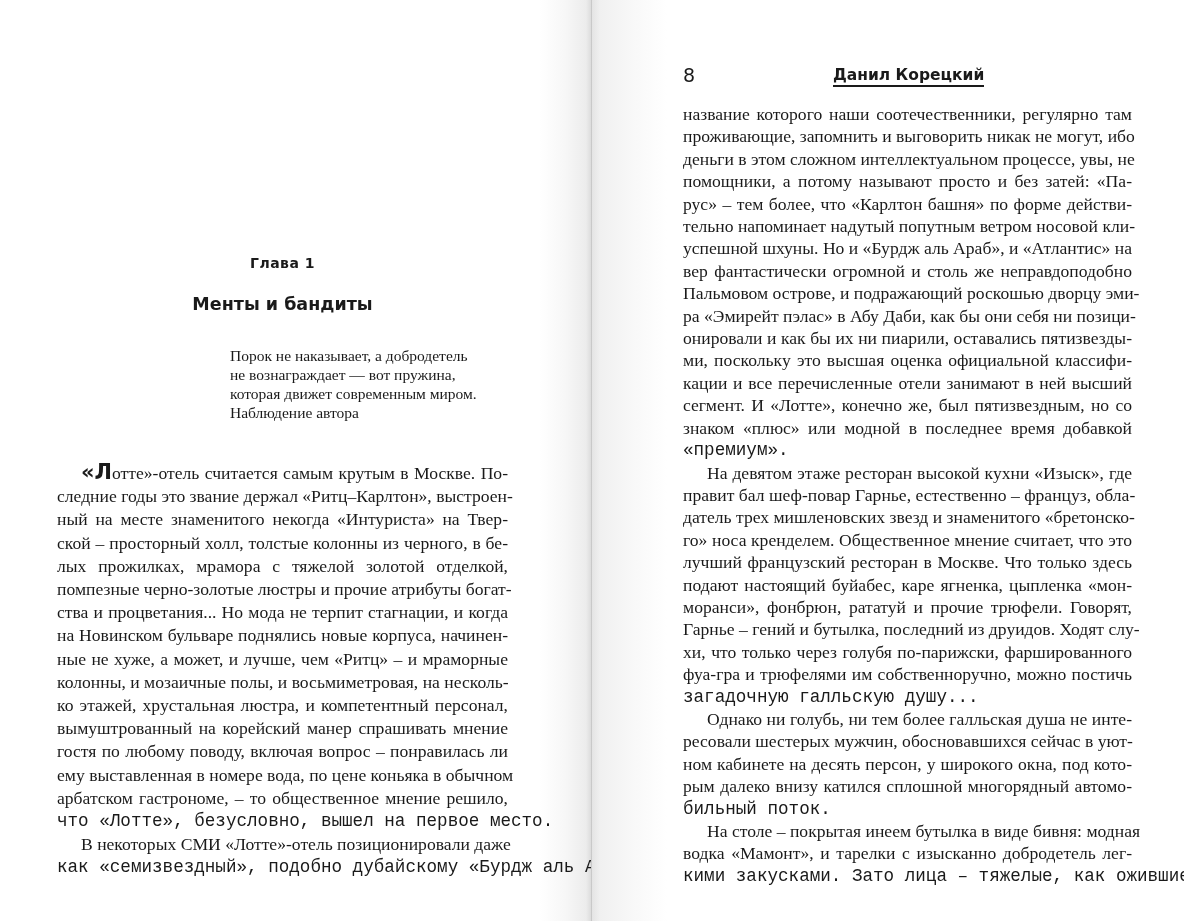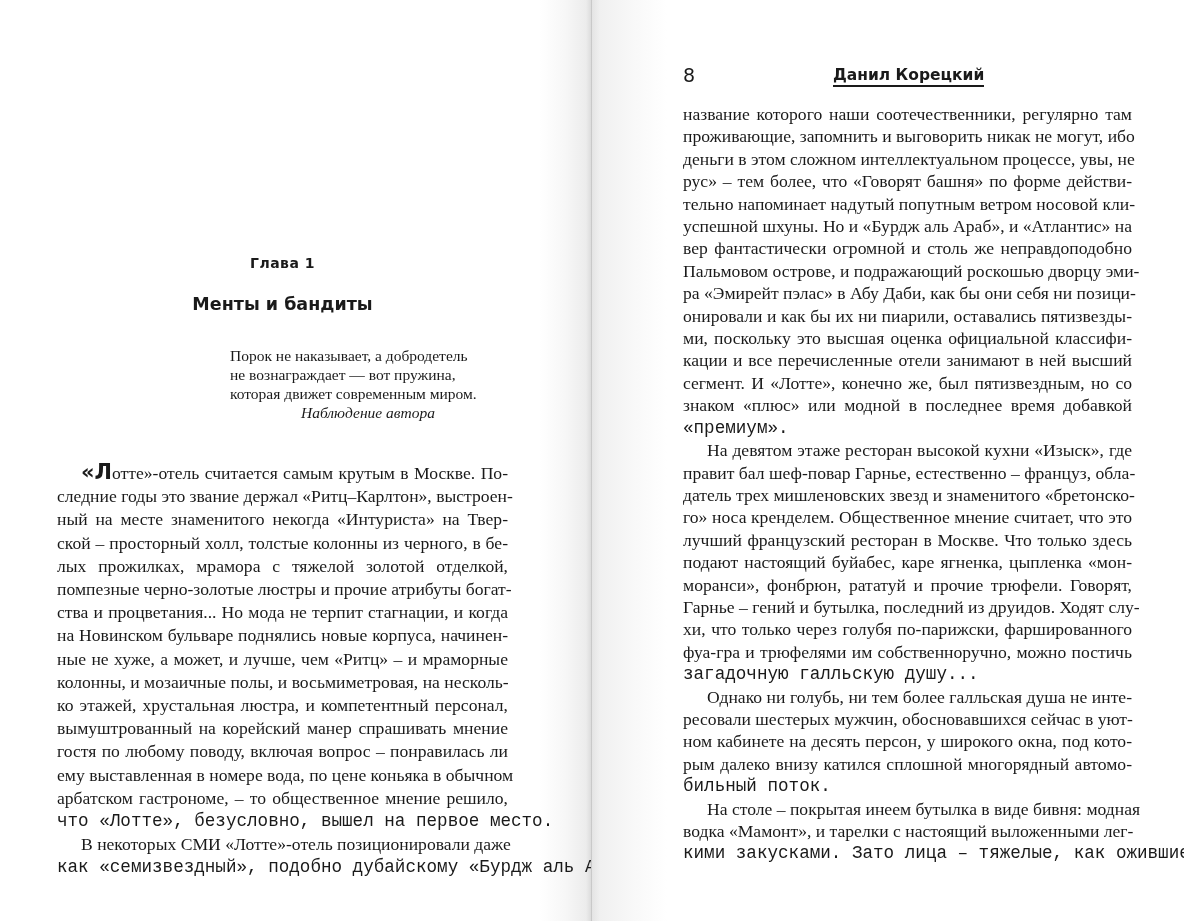--- a/index.html
+++ b/index.html
@@ -36,21 +36,21 @@
       position: absolute; left: 57px; width: 451px; top: 294px;
       text-align: center; font-weight: bold; font-size: 17.5px;
       margin: 0;
     }
     .epigraph {
       position: absolute; left: 230px; width: 280px; top: 346px;
       font-size: 15.5px; line-height: 19px;
     }
     .epigraph .line { display: block; white-space: nowrap; }
     .epigraph .attribution {
-      display: block; text-align: center; font-style: italic; margin-top: 0px; padding-right: 4px;
+      display: block; text-align: left; margin-top: 0px; padding-right: 4px;
     }
     .col {
       position: absolute; font-size: 17.6px;
     }
     .col-left { left: 57px; width: 451px; top: 461px; line-height: 23.2px; }
     .col-right { left: 683px; width: 449px; top: 103px; line-height: 22.4px; }
     .ln {
       display: block; white-space: nowrap;
       text-align: justify; text-align-last: justify;
       height: inherit;
@@ -110,21 +110,22 @@
 
   <div class="gutter-line"></div>
 
   <div class="page page-right"></div>
   <p class="page-number sans">8</p>
   <p class="running-head sans">Данил Корецкий</p>
   <div class="col col-right" id="col-right">
       <span class="ln">название которого наши соотечественники, регулярно там</span>
       <span class="ln">проживающие, запомнить и выговорить никак не могут, ибо</span>
       <span class="ln">деньги в этом сложном интеллектуальном процессе, увы, не</span>
-      <span class="ln">рус» – тем более, что «Говорят башня» по форме действи-</span>
+      <span class="ln">помощники, а потому называют просто и без затей: «Па-</span>
+      <span class="ln">рус» – тем более, что «Карлтон башня» по форме действи-</span>
       <span class="ln">тельно напоминает надутый попутным ветром носовой кли-</span>
       <span class="ln">успешной шхуны. Но и «Бурдж аль Араб», и «Атлантис» на</span>
       <span class="ln">вер фантастически огромной и столь же неправдоподобно</span>
       <span class="ln">Пальмовом острове, и подражающий роскошью дворцу эми-</span>
       <span class="ln">ра «Эмирейт пэлас» в Абу Даби, как бы они себя ни позици-</span>
       <span class="ln">онировали и как бы их ни пиарили, оставались пятизвезды-</span>
       <span class="ln">ми, поскольку это высшая оценка официальной классифи-</span>
       <span class="ln">кации и все перечисленные отели занимают в ней высший</span>
       <span class="ln">сегмент. И «Лотте», конечно же, был пятизвездным, но со</span>
       <span class="ln">знаком «плюс» или модной в последнее время добавкой</span>
@@ -139,16 +140,16 @@
       <span class="ln">Гарнье – гений и бутылка, последний из друидов. Ходят слу-</span>
       <span class="ln">хи, что только через голубя по-парижски, фаршированного</span>
       <span class="ln">фуа-гра и трюфелями им собственноручно, можно постичь</span>
       <span class="ln last">загадочную галльскую душу...</span>
       <span class="ln indent">Однако ни голубь, ни тем более галльская душа не инте-</span>
       <span class="ln">ресовали шестерых мужчин, обосновавшихся сейчас в уют-</span>
       <span class="ln">ном кабинете на десять персон, у широкого окна, под кото-</span>
       <span class="ln">рым далеко внизу катился сплошной многорядный автомо-</span>
       <span class="ln last">бильный поток.</span>
       <span class="ln indent">На столе – покрытая инеем бутылка в виде бивня: модная</span>
-      <span class="ln">водка «Мамонт», и тарелки с настоящий выложенными лег-</span>
+      <span class="ln">водка «Мамонт», и тарелки с изысканно добродетель лег-</span>
       <span class="ln last">кими закусками. Зато лица – тяжелые, как ожившие булыж-</span>
     </div>
 </div>
 
 </body></html>

